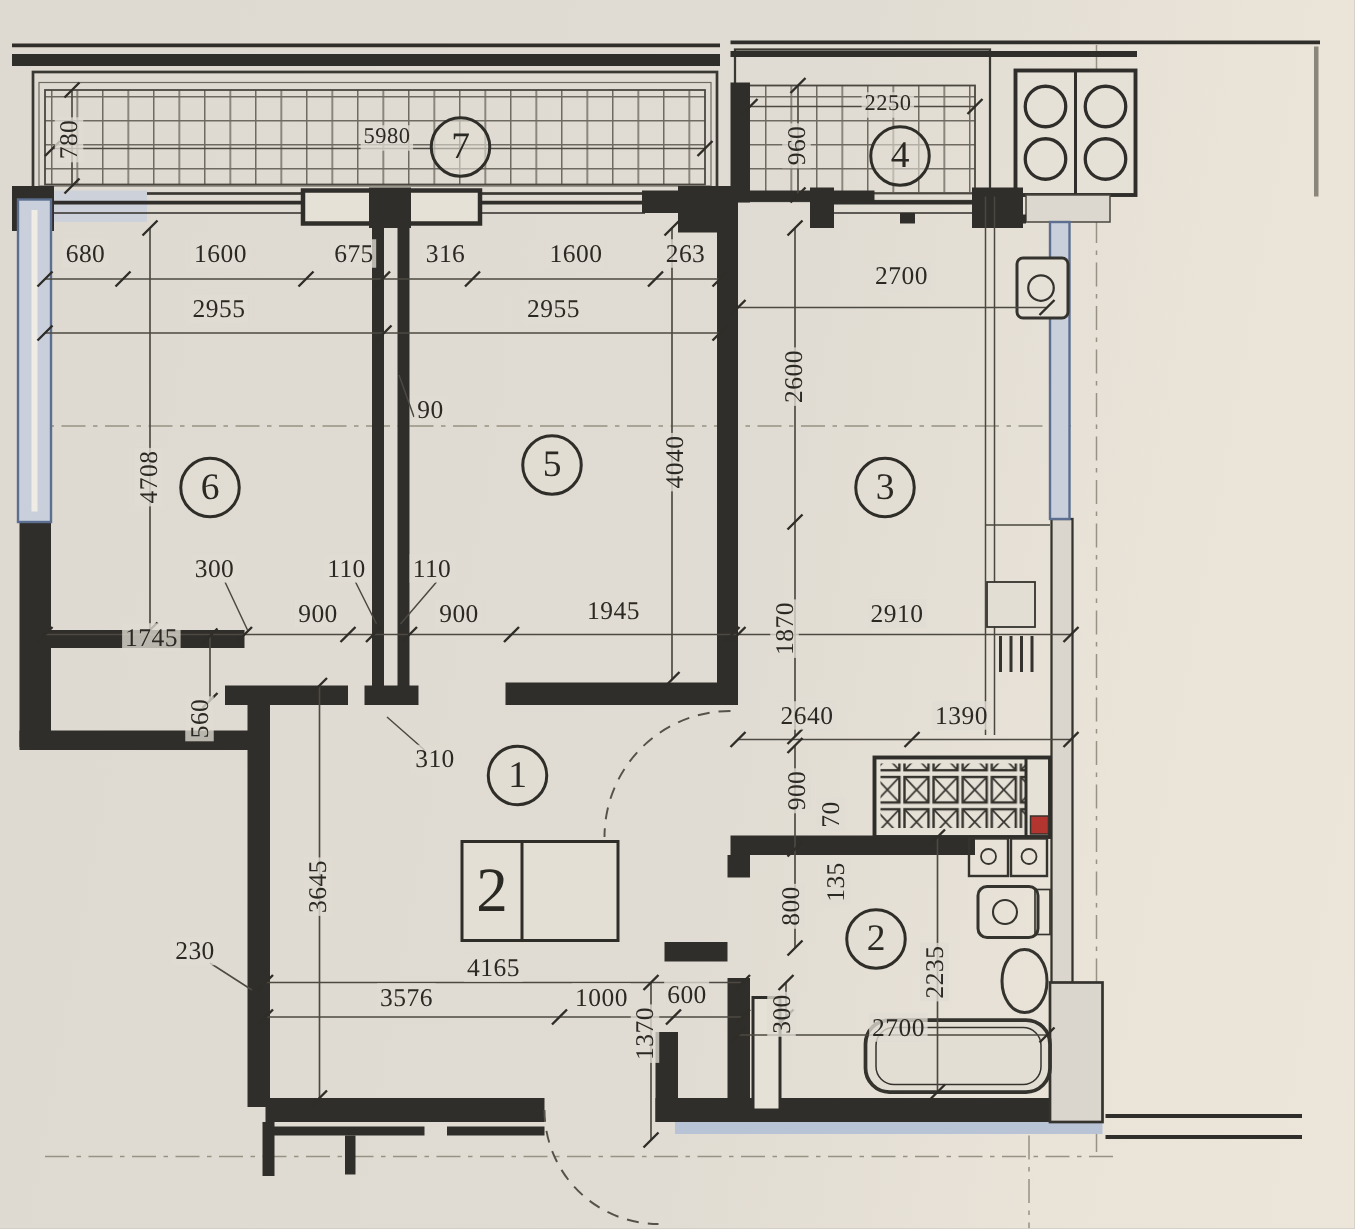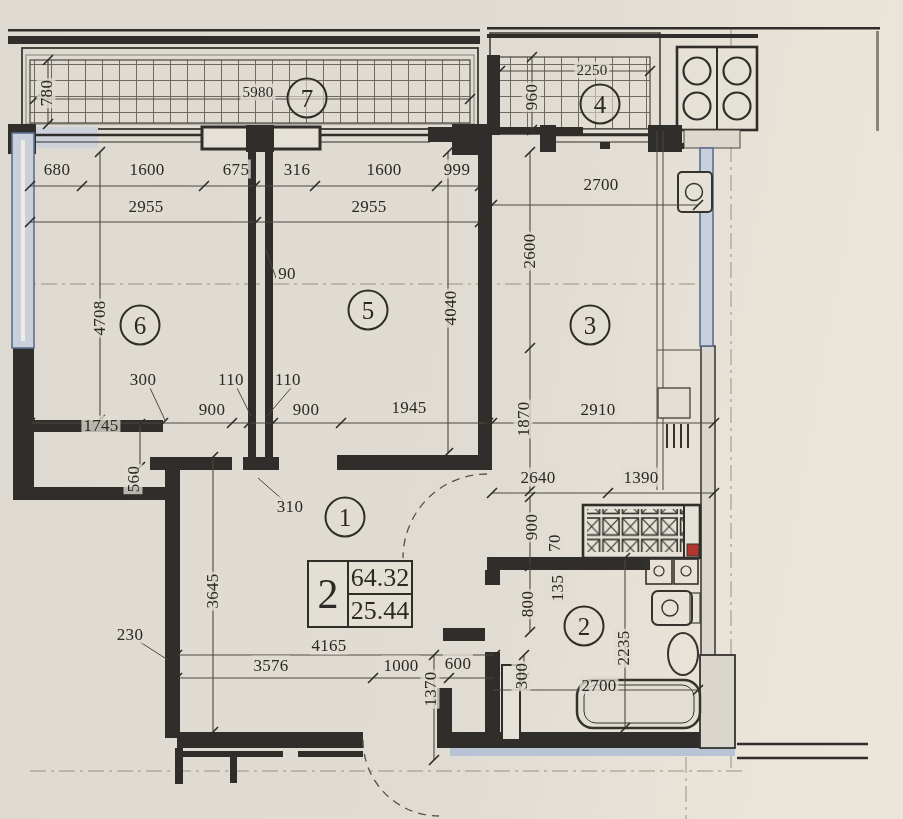--- a/index.html
+++ b/index.html
@@ -215,21 +215,21 @@
 <div class="lbl v" style="left:46px;top:93px">780</div>
 <div class="lbl big" style="left:258px;top:92px">5980</div>
 <div class="lbl big" style="left:592px;top:70px">2250</div>
 <div class="lbl v" style="left:531px;top:97px">960</div>
 
 <div class="lbl" style="left:57px;top:169px">680</div>
 <div class="lbl" style="left:147px;top:169px">1600</div>
 <div class="lbl" style="left:236px;top:169px">675</div>
 <div class="lbl" style="left:297px;top:169px">316</div>
 <div class="lbl" style="left:384px;top:169px">1600</div>
-<div class="lbl" style="left:457px;top:169px">999</div>
+<div class="lbl" style="left:457px;top:169px">263</div>
 
 <div class="lbl" style="left:146px;top:206px">2955</div>
 <div class="lbl" style="left:369px;top:206px">2955</div>
 <div class="lbl" style="left:601px;top:184px">2700</div>
 
 <div class="lbl v" style="left:99px;top:318px">4708</div>
 <div class="lbl" style="left:287px;top:273px">90</div>
 <div class="lbl v" style="left:450px;top:308px">4040</div>
 <div class="lbl v" style="left:529px;top:251px">2600</div>
 
@@ -267,19 +267,15 @@
 <div class="circle" style="left:307px;top:98px">7</div>
 <div class="circle" style="left:600px;top:104px">4</div>
 <div class="circle" style="left:140px;top:325px">6</div>
 <div class="circle" style="left:368px;top:310px">5</div>
 <div class="circle" style="left:590px;top:325px">3</div>
 <div class="circle" style="left:345px;top:517px">1</div>
 <div class="circle" style="left:584px;top:626px">2</div>
 
 <div class="area-box">
   <div class="num">2</div>
-  <div class="vals">
-    <div class="total">64.32</div>
-    <div>25.44</div>
-  </div>
 </div>
 
 </div>
 
 </body></html>

